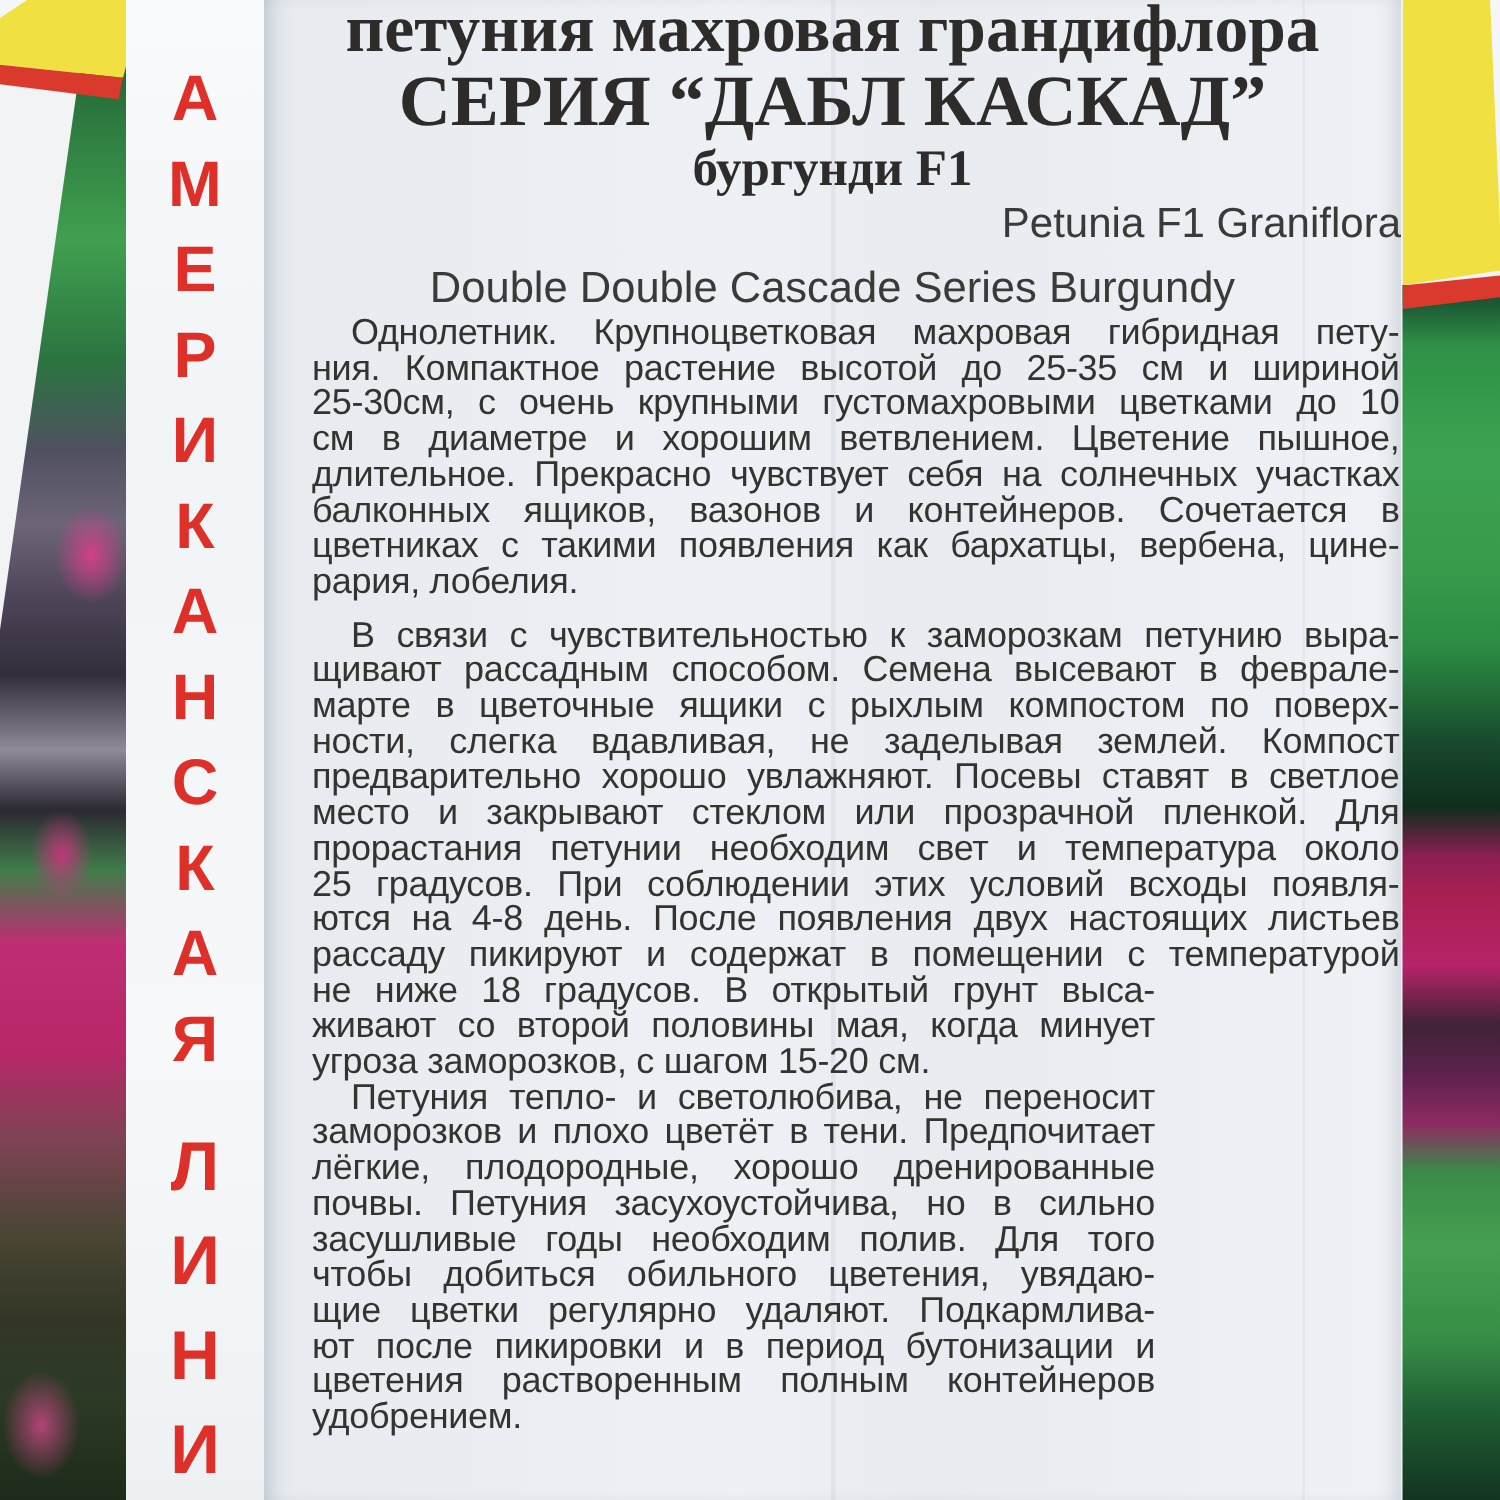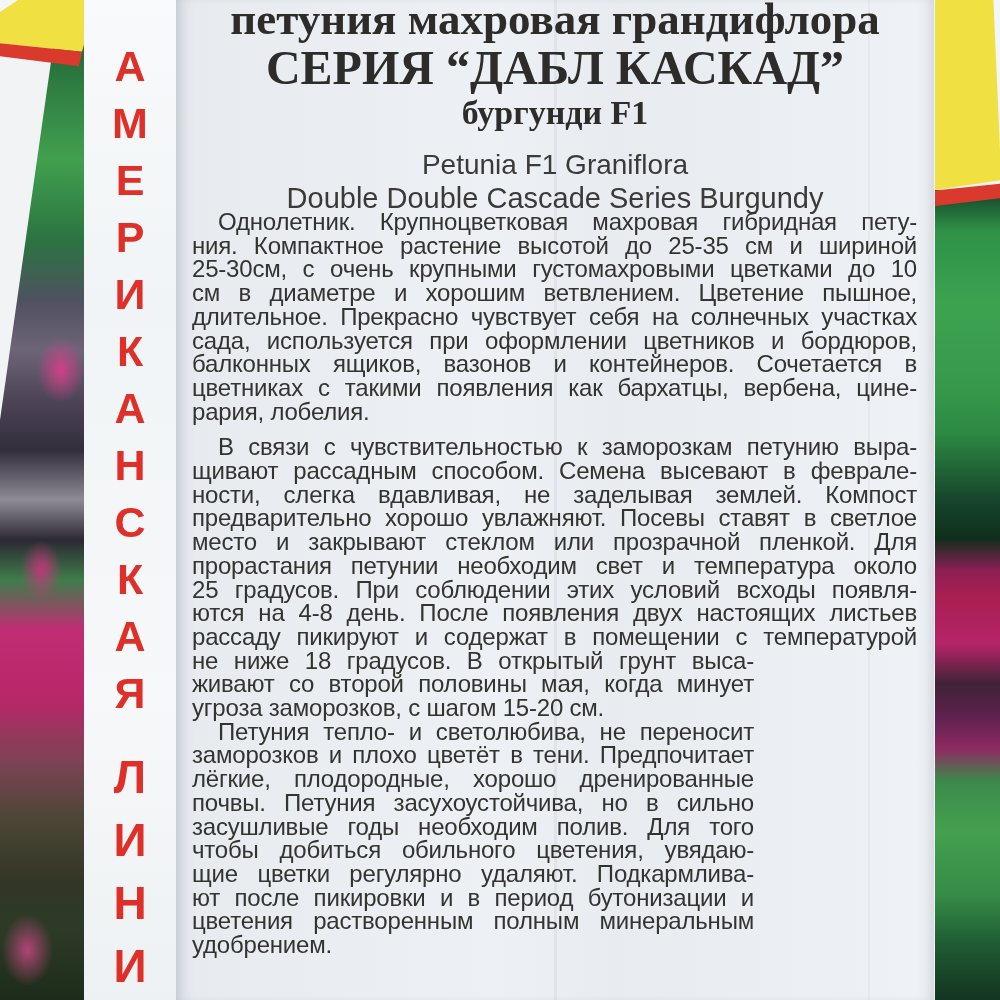--- a/index.html
+++ b/index.html
@@ -63,24 +63,24 @@
   .c2{left:692px;width:2px;background:rgba(110,120,140,.06);}
 
   .titlebox{
     position:absolute;left:0;top:-6px;width:758px;text-align:center;
     color:#2d2c2a;font-family:"Liberation Serif", serif;font-weight:700;
   }
   .t1{font-size:45px;line-height:50px;}
   .t2{font-size:48px;line-height:48px;}
   .t3{font-size:34px;line-height:42px;}
   .lat{font-family:"Liberation Sans", sans-serif;font-weight:400;color:#3a3a38;}
-  .lat1{font-size:28px;line-height:29px;margin-top:16px;}
-  .lat2{font-size:29px;line-height:29px;margin-top:5px;}
-
-  .bodytext{position:absolute;left:16px;top:210px;width:725px;color:#333330;}
+  .lat1{font-size:28px;line-height:29px;margin-top:0;text-align:right;}
+  .lat2{font-size:29px;line-height:29px;margin-top:15px;}
+
+  .bodytext{position:absolute;left:32px;top:210px;width:725px;color:#333330;}
   .para{width:725px;}
   .p2{margin-top:12px;}
   .p3{}
   .line{
     font-size:24px;line-height:23.7px;letter-spacing:-0.2px;
     text-align:justify;text-align-last:justify;
   }
   .line.last{text-align:left;text-align-last:left;}
   .line.ind{text-indent:26px;}
   .line.narrow{width:562px;}
@@ -151,29 +151,29 @@
       <div class="lat lat2">Double Double Cascade Series Burgundy</div>
     </div>
 
     <div class="bodytext">
       <div class="para">
         <div class="line ind">Однолетник. Крупноцветковая махровая гибридная пету-</div>
         <div class="line">ния. Компактное растение высотой до 25-35 см и шириной</div>
         <div class="line">25-30см, с очень крупными густомахровыми цветками до 10</div>
         <div class="line">см в диаметре и хорошим ветвлением. Цветение пышное,</div>
         <div class="line">длительное. Прекрасно чувствует себя на солнечных участках</div>
-        <div class="line">сада, используется при оформлении цветников и бордюров,</div>
         <div class="line">балконных ящиков, вазонов и контейнеров. Сочетается в</div>
         <div class="line">цветниках с такими появления как бархатцы, вербена, цине-</div>
         <div class="line last">рария, лобелия.</div>
       </div>
 
       <div class="para p2">
         <div class="line ind">В связи с чувствительностью к заморозкам петунию выра-</div>
         <div class="line">щивают рассадным способом. Семена высевают в феврале-</div>
+        <div class="line">марте в цветочные ящики с рыхлым компостом по поверх-</div>
         <div class="line">ности, слегка вдавливая, не заделывая землей. Компост</div>
         <div class="line">предварительно хорошо увлажняют. Посевы ставят в светлое</div>
         <div class="line">место и закрывают стеклом или прозрачной пленкой. Для</div>
         <div class="line">прорастания петунии необходим свет и температура около</div>
         <div class="line">25 градусов. При соблюдении этих условий всходы появля-</div>
         <div class="line">ются на 4-8 день. После появления двух настоящих листьев</div>
         <div class="line">рассаду пикируют и содержат в помещении с температурой</div>
         <div class="line narrow">не ниже 18 градусов. В открытый грунт выса-</div>
         <div class="line narrow">живают со второй половины мая, когда минует</div>
         <div class="line narrow last">угроза заморозков, с шагом 15-20 см.</div>
@@ -181,21 +181,21 @@
 
       <div class="para p3">
         <div class="line narrow ind">Петуния тепло- и светолюбива, не переносит</div>
         <div class="line narrow">заморозков и плохо цветёт в тени. Предпочитает</div>
         <div class="line narrow">лёгкие, плодородные, хорошо дренированные</div>
         <div class="line narrow">почвы. Петуния засухоустойчива, но в сильно</div>
         <div class="line narrow">засушливые годы необходим полив. Для того</div>
         <div class="line narrow">чтобы добиться обильного цветения, увядаю-</div>
         <div class="line narrow">щие цветки регулярно удаляют. Подкармлива-</div>
         <div class="line narrow">ют после пикировки и в период бутонизации и</div>
-        <div class="line narrow">цветения растворенным полным минеральным</div>
+        <div class="line narrow">цветения растворенным полным контейнеров</div>
         <div class="line narrow last">удобрением.</div>
       </div>
     </div>
   </div>
 
   <div class="photo-right"></div>
   <div class="edge-yellow-right"></div>
   <div class="edge-red-right"></div>
   <div class="sliver-right"></div>
 

